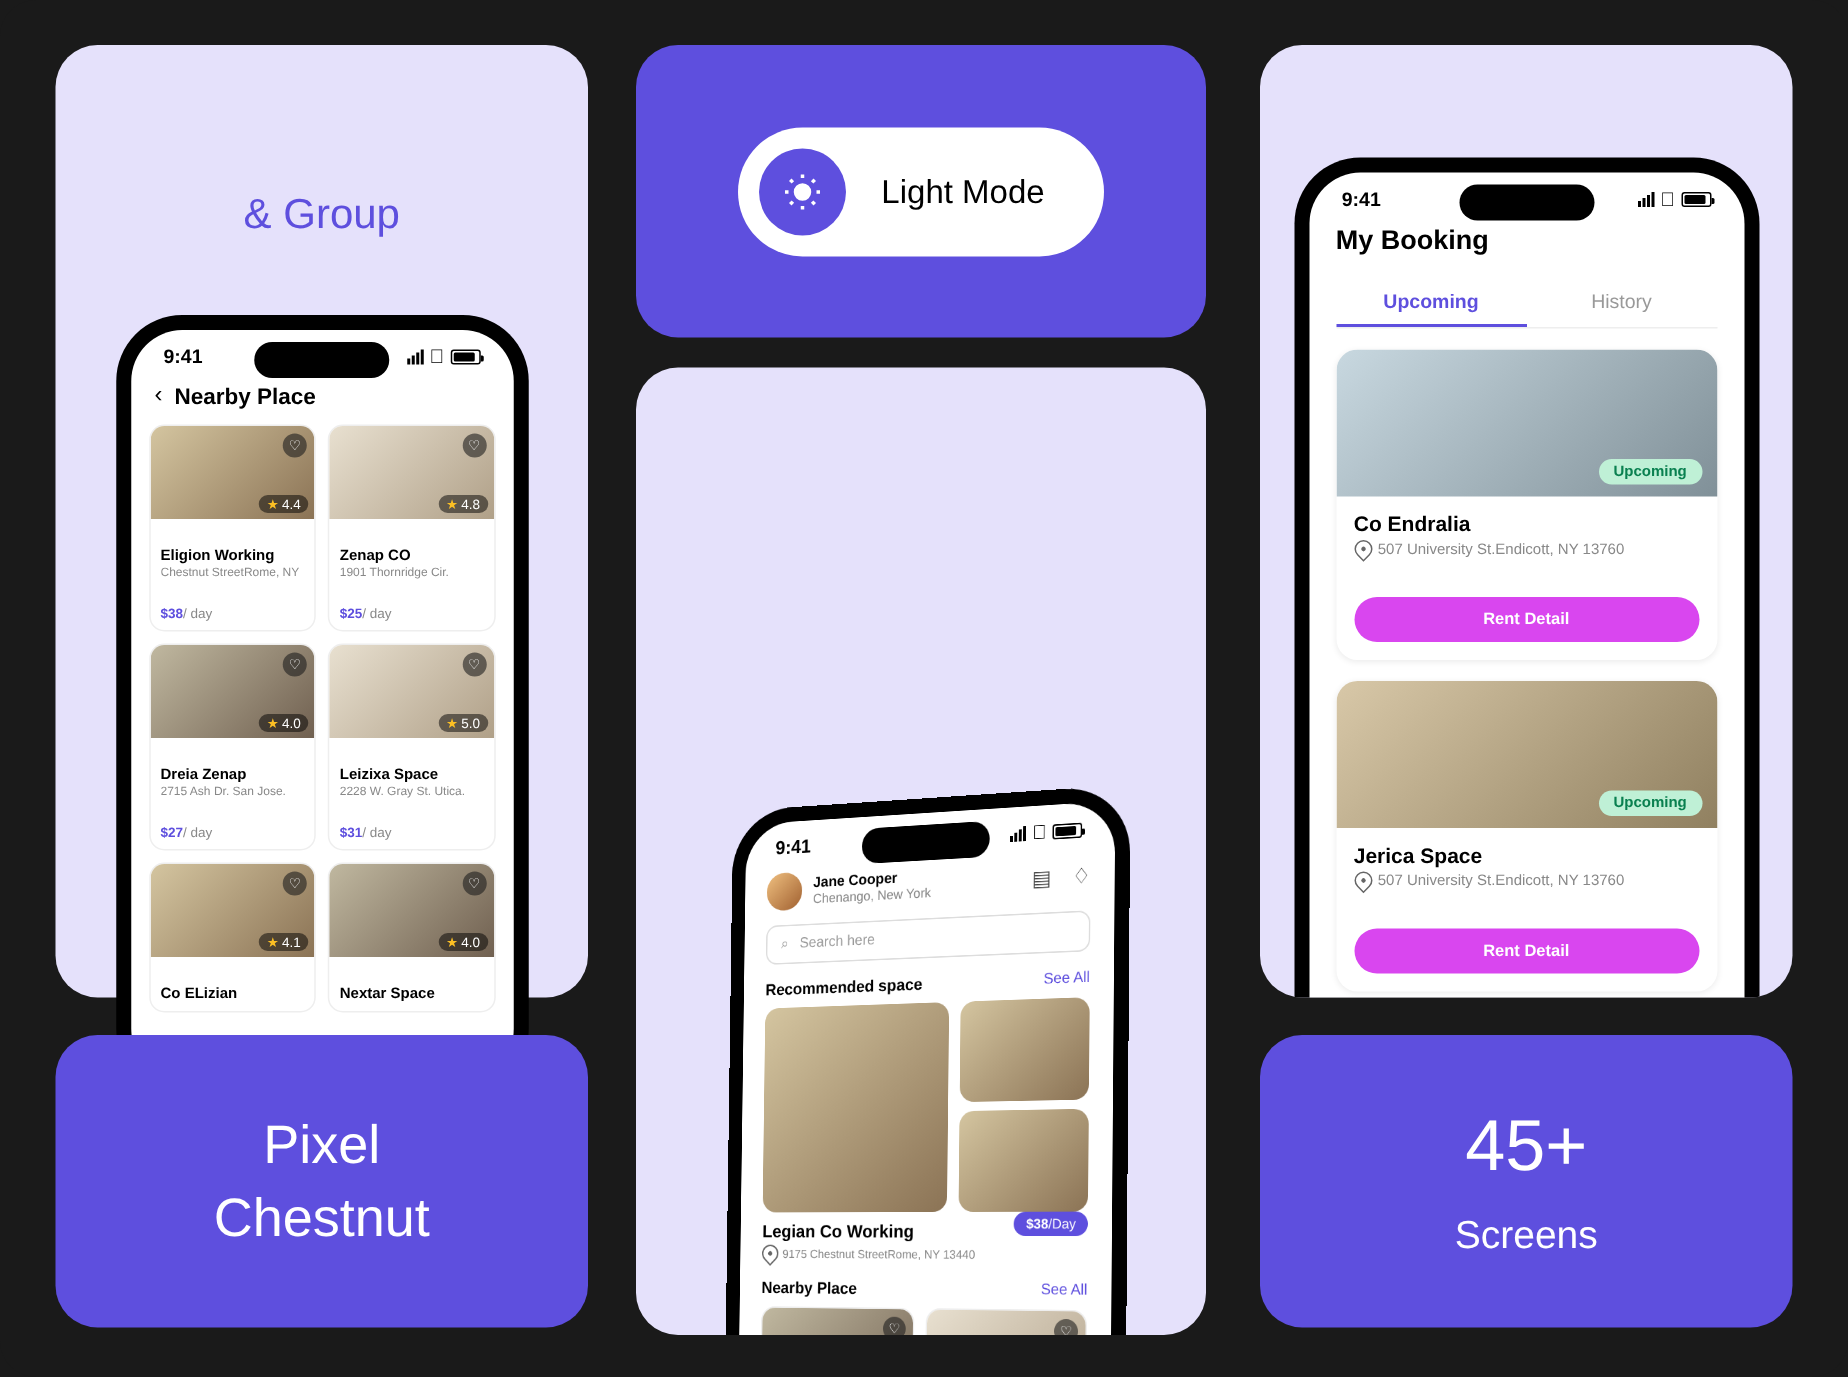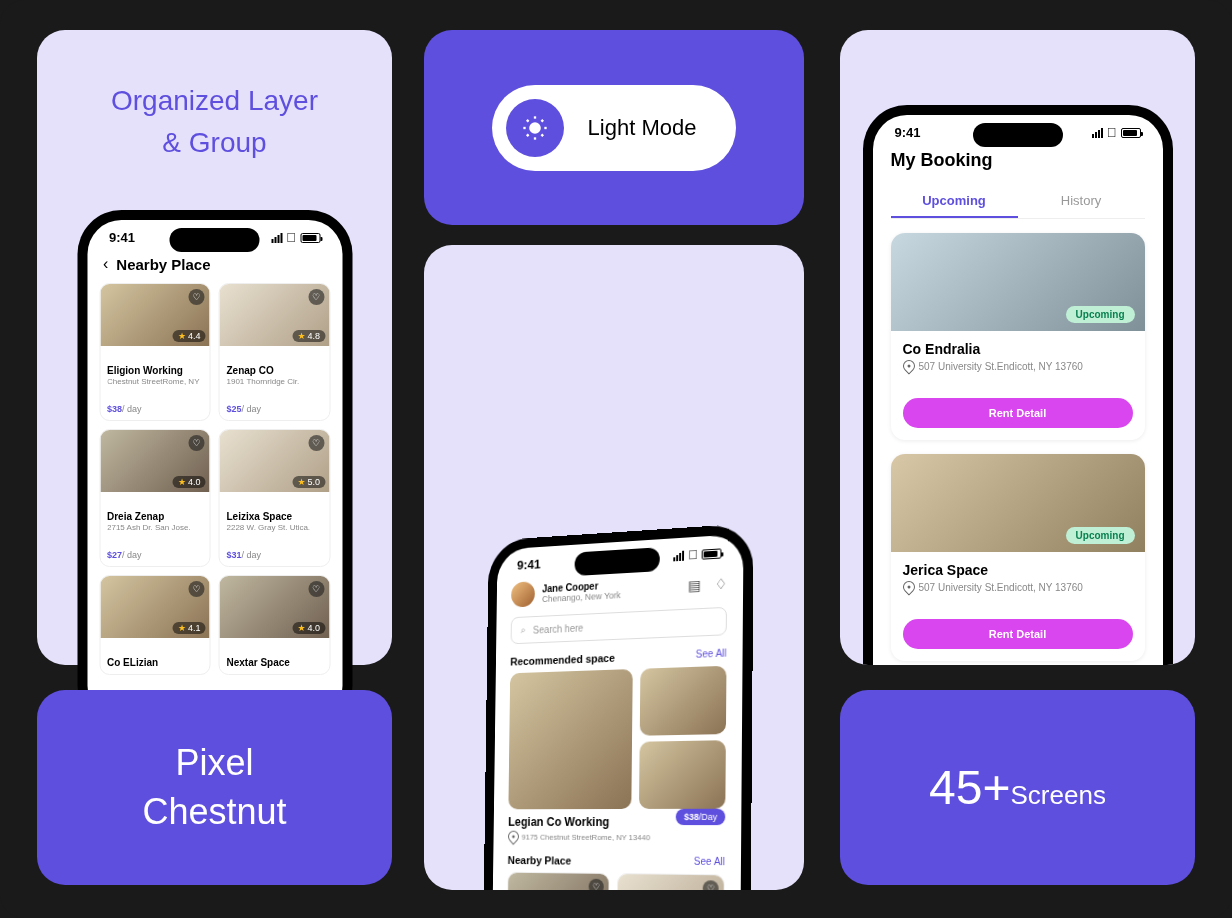--- a/index.html
+++ b/index.html
@@ -76,41 +76,41 @@
 .bk-img2 { background: linear-gradient(135deg,#d8c8a8,#908060); }
 .bk-badge { position: absolute; bottom: 8px; right: 10px; background: #bff0d6; color: #0a8050; font-size: 10px; padding: 3px 10px; border-radius: 10px; font-weight: 600; }
 .bk-body { padding: 10px 12px 12px; }
 .bk-name { font-size: 14px; font-weight: 700; }
 .bk-addr { font-size: 10px; color: #888; display: flex; align-items: center; gap: 4px; margin-top: 3px; }
 .bk-btn { width: 100%; background: #d946ef; color: #fff; border: none; border-radius: 20px; padding: 9px; font-size: 11px; font-weight: 600; margin-top: 26px; }
 
 
 .c5 { left: 37px; top: 690px; width: 355px; height: 195px; display: flex; align-items: center; justify-content: center; text-align: center; }
 .c5-text { color: #fff; font-size: 36px; font-weight: 400; line-height: 1.35; }
-.c6 { right: 37px; top: 690px; width: 355px; height: 195px; display: flex; flex-direction: row; align-items: center; justify-content: center; }
+.c6 { right: 37px; top: 690px; width: 355px; height: 195px; display: flex; flex-direction: column; align-items: center; justify-content: center; }
 .c6-num { color: #fff; font-size: 48px; font-weight: 500; }
 .c6-lbl { color: #fff; font-size: 26px; margin-top: 16px; }
 
 .loc-pin { width: 12px; height: 12px; border: 1.5px solid #666; border-radius: 50% 50% 50% 0; transform: rotate(-45deg); position: relative; flex-shrink: 0; }
 .loc-pin::after { content: ''; position: absolute; top: 50%; left: 50%; width: 3px; height: 3px; background: #666; border-radius: 50%; transform: translate(-50%,-50%); }
 .signal { display: inline-flex; gap: 1px; align-items: flex-end; }
 .signal span { width: 2px; background: #000; }
 .signal span:nth-child(1){height:4px}.signal span:nth-child(2){height:6px}.signal span:nth-child(3){height:8px}.signal span:nth-child(4){height:10px}
 .batt { width: 20px; height: 10px; border: 1px solid #000; border-radius: 2px; position: relative; }
 .batt::after { content:''; position:absolute; top:1px; left:1px; width:14px; height:6px; background:#000; border-radius:1px; }
 .batt::before { content:''; position:absolute; right:-3px; top:3px; width:2px; height:4px; background:#000; border-radius:0 1px 1px 0; }
 </style>
 </head>
 <body>
 
 <div class="canvas">
 
   <div class="card lavender c1">
     <div class="c1-title">
-      <span>Organized Layer</span><br>
+      <br>
       <span>&amp; Group</span>
     </div>
     <div class="phone p1">
       <div class="phone-screen">
         <div class="notch"></div>
         <div class="status-bar">
           <span>9:41</span>
           <div class="status-icons">
             <span class="signal">
                 <span></span>

